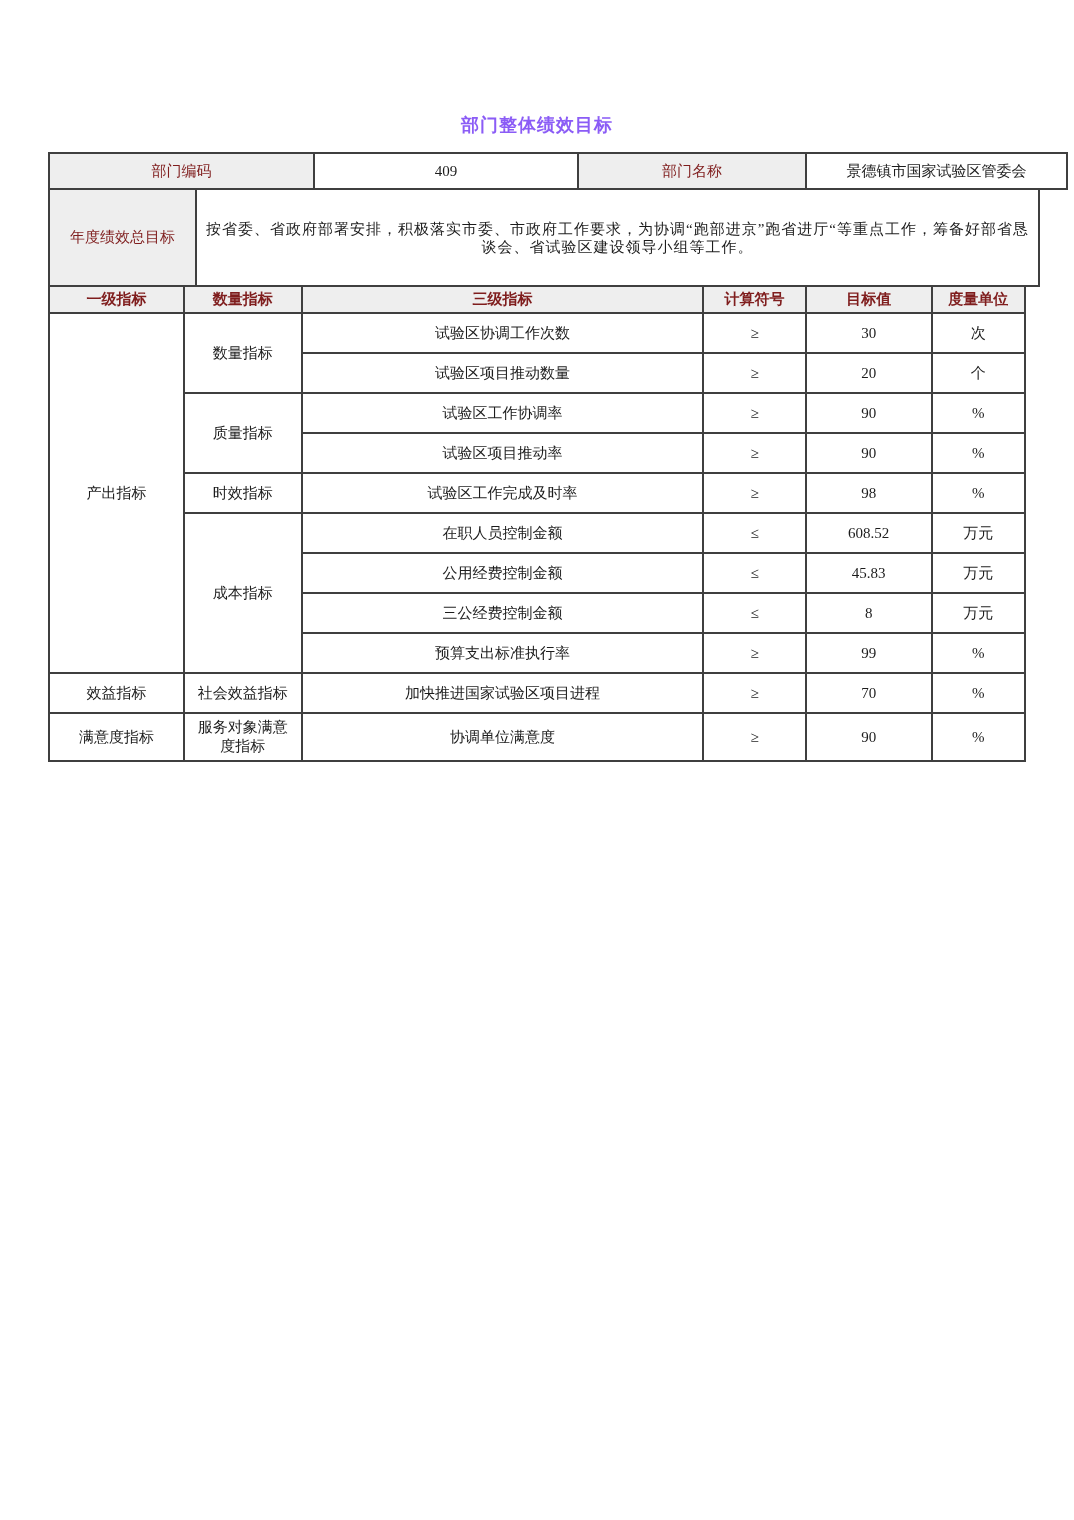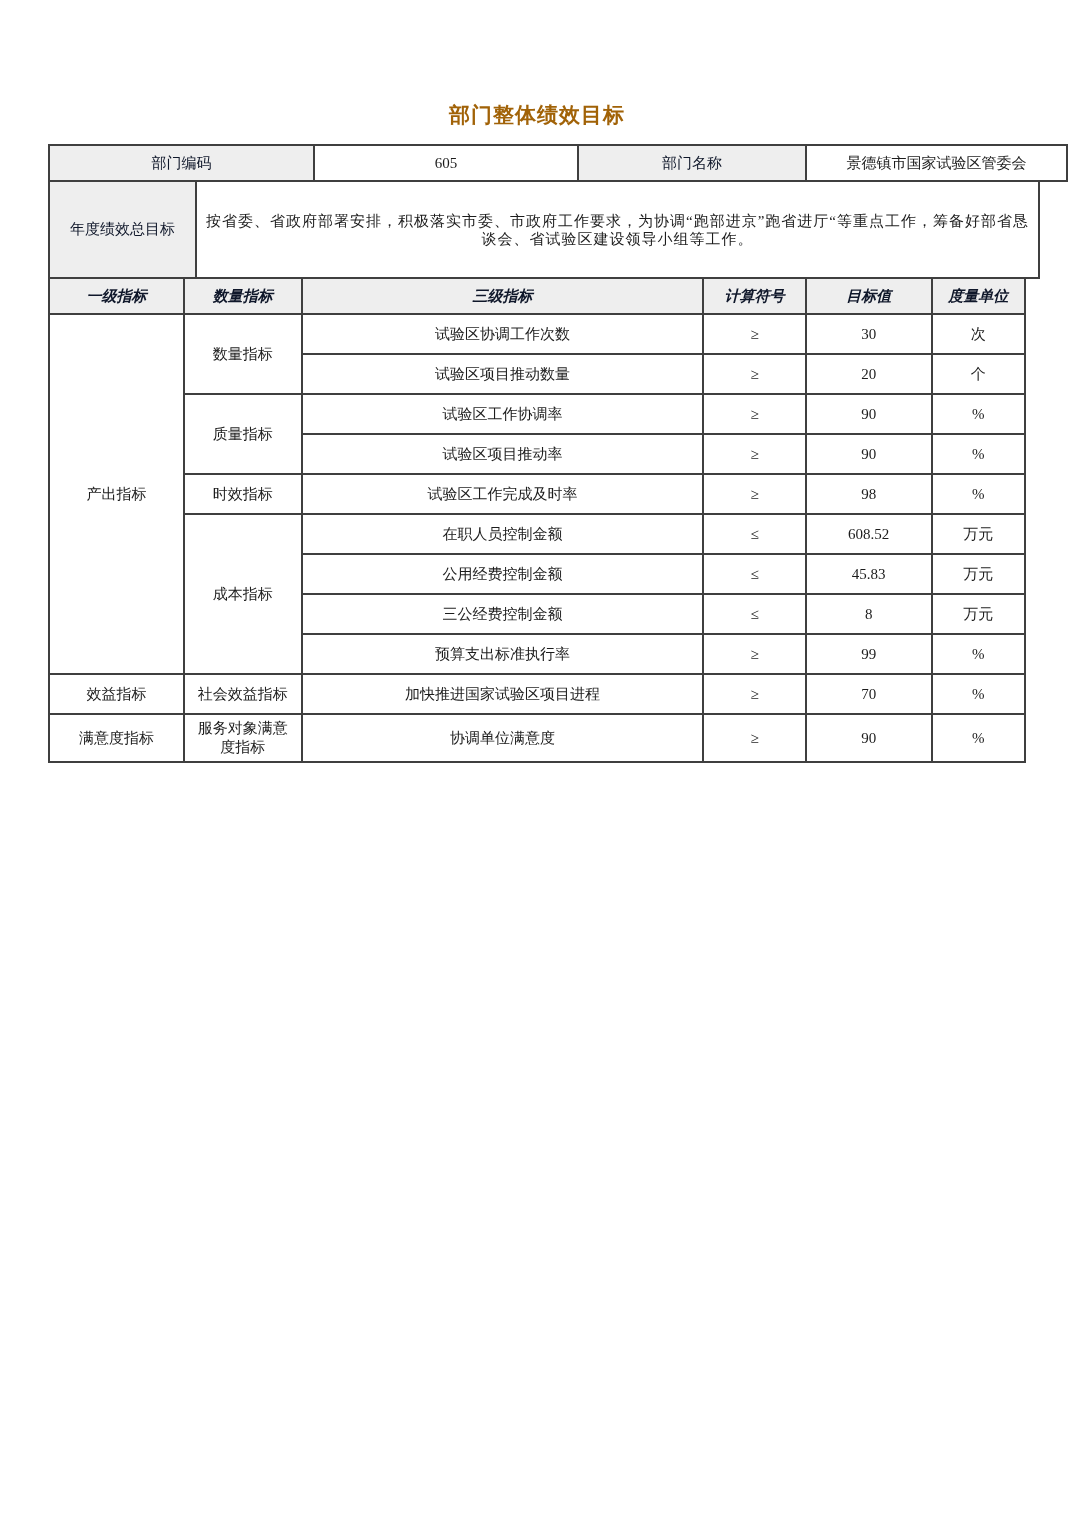--- a/index.html
+++ b/index.html
@@ -13,79 +13,79 @@
     font-family: "Liberation Serif", "DejaVu Serif", serif;
     color: #1c1c1c;
   }
   .page {
     box-sizing: border-box;
     width: 1074px;
     height: 1520px;
     padding: 100px 48px 0 48px;
   }
   .doc-title {
-    margin: 1px 0 15px 0;
-    font-size: 21px;
+    margin: 13px 0 15px 0;
+    font-size: 18px;
     font-weight: bold;
     text-align: center;
     letter-spacing: 1px;
-    color: #a16207;
+    color: #8b5cf6;
   }
   table.tbl {
     border-collapse: collapse;
     table-layout: fixed;
     width: 978px;
   }
   table.tbl + table.tbl { margin-top: -2px; }
   .tbl td, .tbl th {
     border: 2px solid #3f3f3f;
     font-size: 15px;
     font-weight: normal;
     padding: 2px 6px;
     vertical-align: middle;
     text-align: center;
     overflow: hidden;
     word-break: break-all;
   }
   .lab {
     background: #eeeeee;
     font-weight: bold;
-    color: #0f172a;
+    color: #7f1d1d;
   }
   th.lab { font-weight: bold; }
   .left {
     text-align: left;
     padding-left: 11px;
   }
   .goal-cell {
     text-align: left;
     padding: 6px 12px;
     line-height: 18px;
     letter-spacing: 1px;
     vertical-align: middle;
   }
   tr.h36 { height: 36px; }
   tr.h97 { height: 97px; }
-  tr.h29 { height: 36px; font-style: italic; }
+  tr.h29 { height: 27px; }
   tr.h40 { height: 40px; }
   tr.h67 { height: 48px; }
   .op { font-size: 16px; }
 </style>
 </head>
 <body>
 
 <div class="page">
 
   <h1 class="doc-title">部门整体绩效目标</h1>
 
   <table class="tbl">
     <tbody>
         <tr class="h36">
       <td class="lab" style="width:251px">部门编码</td>
-      <td style="width:250px">605</td>
+      <td style="width:250px">409</td>
       <td class="lab" style="width:214px">部门名称</td>
       <td style="width:247px">景德镇市国家试验区管委会</td>
     </tr>
   </tbody>
     </table>
 
   <table class="tbl">
     <tbody>
         <tr class="h97">
       <td class="lab" style="width:133px">年度绩效总目标</td>

